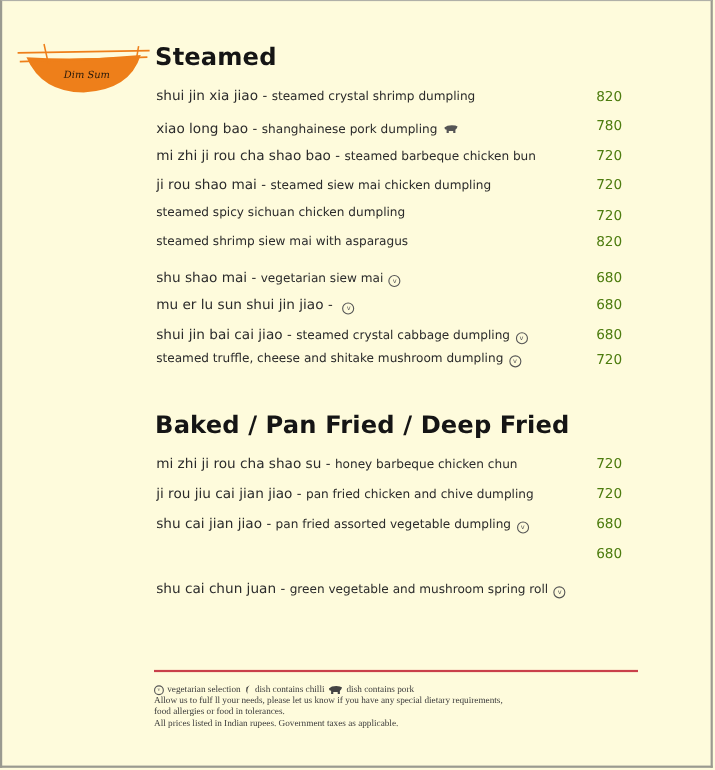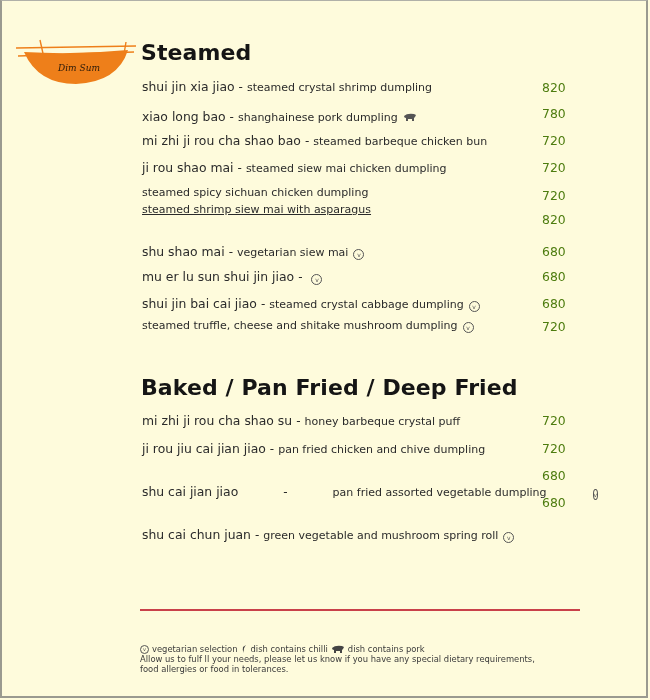--- a/index.html
+++ b/index.html
@@ -65,22 +65,22 @@
     .price {
       position: absolute; left: 542px;
       font-size: 12.4px; color: #4d7c0f;
     }
     .divider {
       position: absolute; left: 140px; top: 609px;
       width: 440px; height: 2px;
       background: #c9404a;
     }
     .footer {
-      position: absolute; left: 140px; top: 644px;
-      font-size: 8.4px; line-height: 10.2px; color: #3a3a3a;
+      position: absolute; left: 140px; top: 622px;
+      font-size: 8.4px; line-height: 10.2px; color: #3a3a3a; font-family: Liberation Serif, serif;
     }
     .footer .legend-row { display: flex; align-items: center; gap: 3px; }
     .footer .veg-icon { width: 7px; height: 7px; line-height: 7px; font-size: 5px; top: 0; }
   </style>
 </head>
 <body>
 
 <div class="frame"></div>
 
 <div class="logo">
@@ -121,21 +121,21 @@
     <div class="item" style="top: 160px;">
       <span class="name">ji rou shao mai</span>
       <span class="sep">-</span>
       <span class="desc">steamed siew mai chicken dumpling</span>
     </div>
     <div class="price" style="top: 160px;">720</div>
     <div class="item" style="top: 186px;">
       <span class="desc">steamed spicy sichuan chicken dumpling</span>
     </div>
     <div class="price" style="top: 188px;">720</div>
-    <div class="item" style="top: 203px; text-decoration: underline;">
+    <div class="item" style="top: 213px;">
       <span class="desc">steamed shrimp siew mai with asparagus</span>
     </div>
     <div class="price" style="top: 212px;">820</div>
     <div class="item" style="top: 244px;">
       <span class="name">shu shao mai</span>
       <span class="sep">-</span>
       <span class="desc">vegetarian siew mai</span>
       <span class="icon veg-icon">v</span>
     </div>
     <div class="price" style="top: 244px;">680</div>
@@ -158,30 +158,30 @@
     </div>
     <div class="price" style="top: 319px;">720</div>
   </div>
 
 <div class="section-title" style="top:375px">Baked / Pan Fried / Deep Fried</div>
 
 <div id="sec1">
     <div class="item" style="top: 413px;">
       <span class="name">mi zhi ji rou cha shao su</span>
       <span class="sep">-</span>
-      <span class="desc">honey barbeque crystal puff</span>
+      <span class="desc">honey barbeque chicken chun</span>
     </div>
     <div class="price" style="top: 413px;">720</div>
     <div class="item" style="top: 441px;">
       <span class="name">ji rou jiu cai jian jiao</span>
       <span class="sep">-</span>
       <span class="desc">pan fried chicken and chive dumpling</span>
     </div>
     <div class="price" style="top: 441px;">720</div>
-    <div class="item" style="top: 484px; gap: 41px;">
+    <div class="item" style="top: 468px;">
       <span class="name">shu cai jian jiao</span>
       <span class="sep">-</span>
       <span class="desc">pan fried assorted vegetable dumpling</span>
       <span class="icon veg-icon">v</span>
     </div>
     <div class="price" style="top: 468px;">680</div>
     <div class="item" style="top: 495px; margin-top: 32px;">
       <span class="name">shu cai chun juan</span>
       <span class="sep">-</span>
       <span class="desc">green vegetable and mushroom spring roll</span>
@@ -200,13 +200,14 @@
         <path d="M5 1 Q2 4 3 9 Q1 6 2 3 Z" fill="#444"></path>
       </svg>
     <span>dish contains chilli</span>
     <svg width="14" height="8" viewBox="0 0 14 8">
         <path d="M1 3 Q4 0 11 1 L13 2 L12 4 L11 5 L11 8 L9 8 L9 6 L5 6 L5 8 L3 8 L3 5 Q1 5 1 3 Z" fill="#444"></path>
       </svg>
     <span>dish contains pork</span>
   </div>
   <div>Allow us to fulf ll your needs, please let us know if you have any special dietary requirements,</div>
   <div>food allergies or food in tolerances.</div>
+  <div>All prices listed in Indian rupees. Government taxes as applicable.</div>
 </div>
 
 </body></html>

